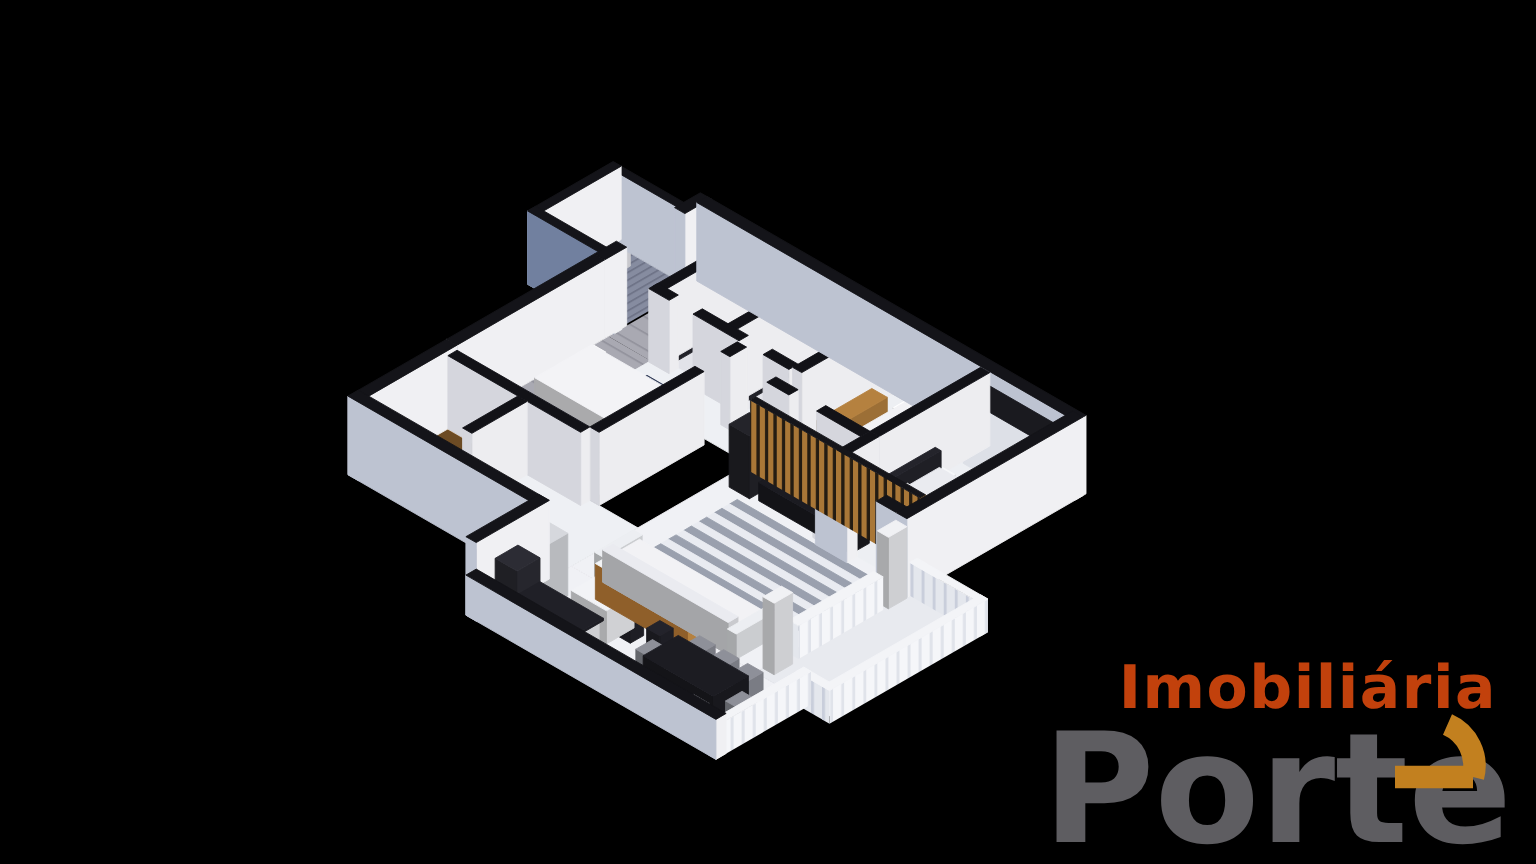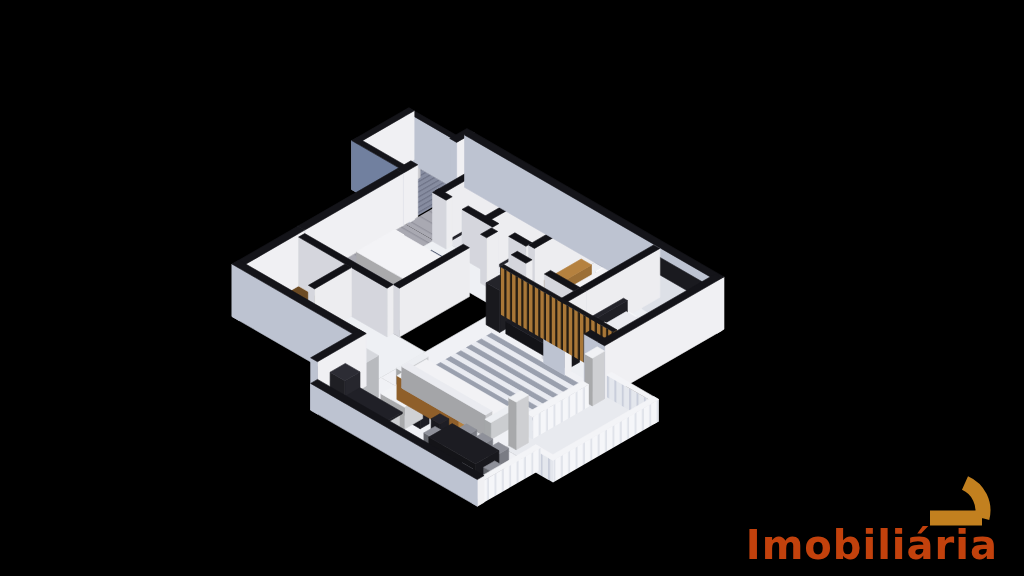--- a/index.html
+++ b/index.html
@@ -365,17 +365,18 @@
         <polygon points="540.7,469.7 540.7,447.6 477.3,484.2 477.3,506.3" fill="url(#balX)"></polygon>
         <polygon points="472.3,503.5 472.3,481.4 477.3,484.2 477.3,506.3" fill="url(#balY)"></polygon>
         <polygon points="535.8,444.8 540.7,447.6 477.3,484.2 472.3,481.4" fill="#f3f4f7" stroke="#f3f4f7" stroke-width="0.6"></polygon>
         <polygon points="484.1,502.3 484.1,475.6 477.3,479.6 477.3,506.3" fill="#f0f0f3" stroke="#f0f0f3" stroke-width="0.6"></polygon>
         <polygon points="310.6,410.1 310.6,383.4 477.3,479.6 477.3,506.3" fill="#bdc3d1" stroke="#bdc3d1" stroke-width="0.6"></polygon>
         <polygon points="317.5,379.4 484.1,475.6 477.3,479.6 310.6,383.4" fill="#141419" stroke="#141419" stroke-width="0.6"></polygon>
       </g>
     </svg>
   <div class="logo">
     <div class="logo-top">Imobiliária</div>
+    <div class="logo-main">Porte</div>
     <svg class="logo-accent" width="86" height="86" viewBox="0 0 86 86">
       <path d="M6,50 H58 M58,50 A30 30 0 0 0 41 15" fill="none" stroke="#c2801f" stroke-width="15"></path>
     </svg>
   </div>
 </div>
 
 </body></html>

